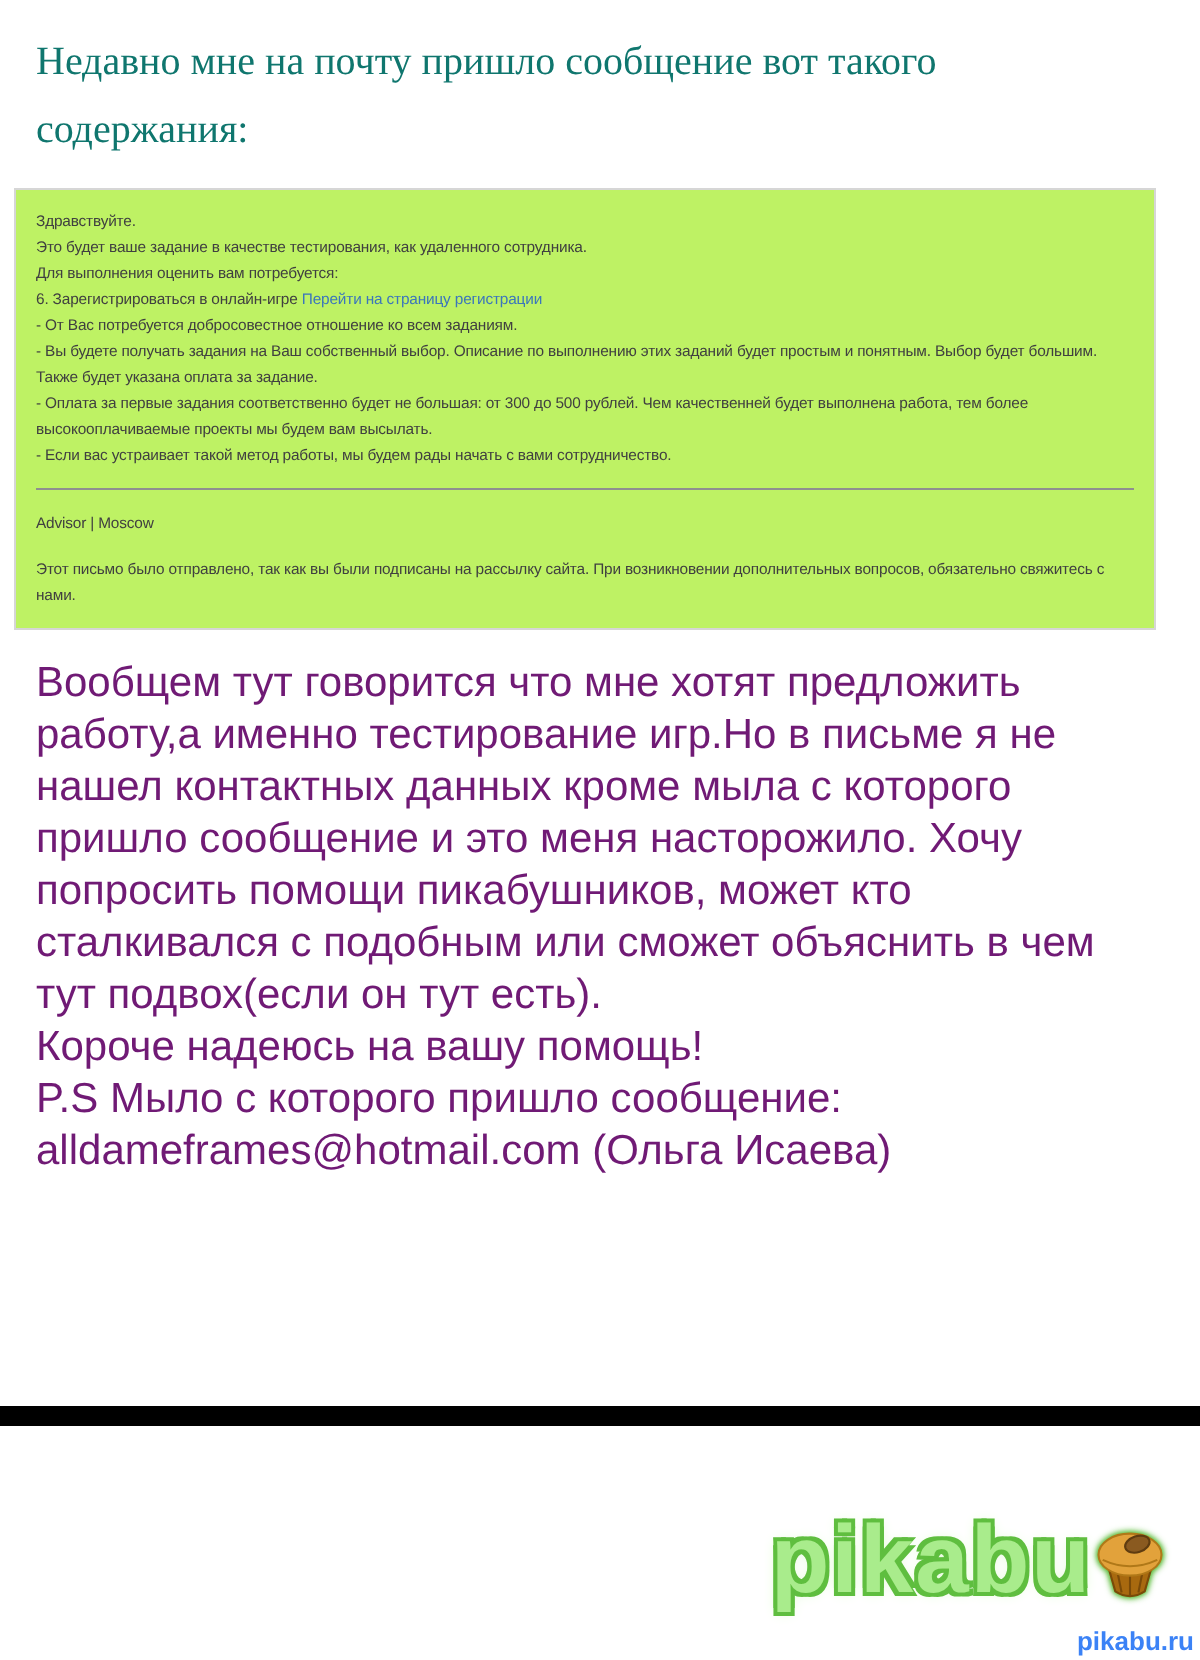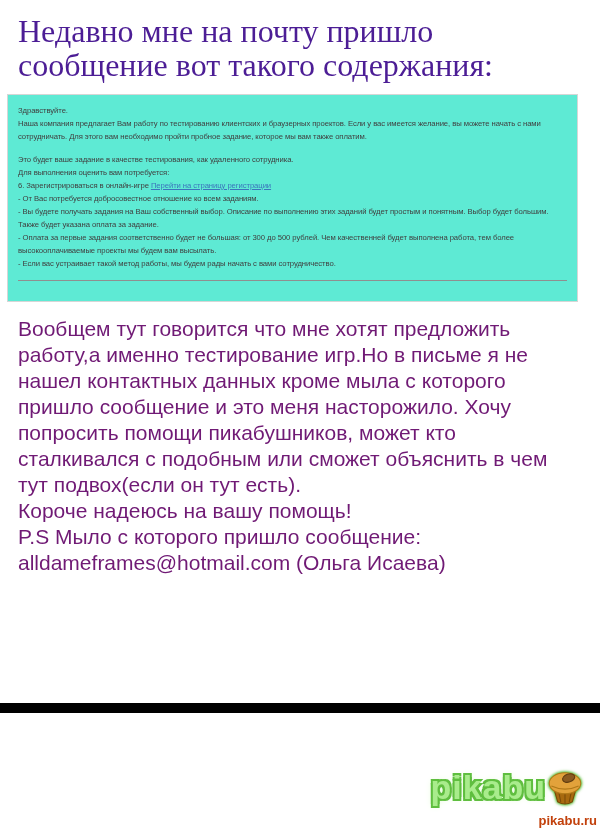--- a/index.html
+++ b/index.html
@@ -3,36 +3,36 @@
 <meta charset="utf-8">
 <style>
   html,body{margin:0;padding:0;background:#ffffff;}
   .page{
     position:relative;width:600px;height:830px;background:#ffffff;
     overflow:hidden;font-family:"Liberation Sans",sans-serif;color:#000;
   }
   
   .title{
     font-family:"Liberation Serif",serif;
-    font-size:32px;line-height:34px;color:#4c1d95;
+    font-size:20px;line-height:34px;color:#0f766e;
     margin:14px 30px 0 18px;max-width:552px;
   }
   
   .email{
     margin:12px 22px 0 7px;
     border:1px solid #d6d6d6;
-    background:#5eead4;
+    background:#bef264;
     padding:9px 10px 10px 10px;
     font-size:7.7px;line-height:13px;letter-spacing:-0.08px;
     color:#404040;
   }
   .email .para{margin:0 0 10px 0;white-space:pre-line;}
   .email .para.tight{margin:0;}
   .email .step-line{margin:0;}
-  .email .reg-link{color:#3b76bc;text-decoration:underline;cursor:pointer;}
+  .email .reg-link{color:#3b76bc;cursor:pointer;}
   .email .req-list{padding-left:33px;}
   .email .divider{border:none;border-top:1px solid #8f8f8f;margin:4px 0 10px 0;height:0;}
   
   .commentary{
     margin:14px 40px 0 18px;max-width:537px;
     font-size:21px;line-height:26px;color:#701a75;
   }
   .commentary .c-line{white-space:pre-line;}
   
   .bottom{position:absolute;left:0;bottom:0;width:600px;height:127px;}
@@ -40,59 +40,60 @@
   .footer{position:relative;height:117px;background:#ffffff;}
   .credits{
     position:absolute;left:28px;top:5px;
     font-size:26px;line-height:37px;color:#000;white-space:pre-line;
   }
   .logo{
     position:absolute;right:14px;bottom:22px;
     display:flex;align-items:center;
   }
   .logo-text{
-    font-size:34px;font-weight:bold;letter-spacing:1px;color:#a9ec8c;
+    font-size:48px;font-weight:bold;letter-spacing:1px;color:#a9ec8c;
     text-shadow:-2px -2px 0 #5fbe3f,2px -2px 0 #5fbe3f,-2px 2px 0 #5fbe3f,2px 2px 0 #5fbe3f,0 0 7px #d8f8c6;
     margin-left:18px;
   }
   .muffin{
     width:42px;height:42px;margin-left:-2px;
     filter:drop-shadow(0 0 1.5px #5fbe3f) drop-shadow(0 0 1px #5fbe3f);
   }
   .watermark{
     position:absolute;right:3px;bottom:2px;
-    font-size:13px;font-weight:bold;color:#c2410c;
+    font-size:13px;font-weight:bold;color:#3b82f6;
     text-shadow:0 0 2px rgba(255,255,255,0.9);
   }
 </style>
 </head>
 <body>
 
 <div class="page">
 
   <div class="title">Недавно мне на почту пришло сообщение вот такого содержания:</div>
 
   <div class="email">
     <div class="para tight">Здравствуйте.</div>
-    <div class="para">Наша компания предлагает Вам работу по тестированию клиентских и браузерных проектов. Если у вас имеется желание, вы можете начать с нами сотрудничать. Для этого вам необходимо пройти пробное задание, которое мы вам также оплатим.</div>
 
     <div class="para tight">Это будет ваше задание в качестве тестирования, как удаленного сотрудника.
 Для выполнения оценить вам потребуется:</div>
     <div class="step-line">
       <span>6. Зарегистрироваться в онлайн-игре </span><a class="reg-link">Перейти на страницу регистрации</a>
     </div>
 
 
 
     <div class="para">- От Вас потребуется добросовестное отношение ко всем заданиям.
 - Вы будете получать задания на Ваш собственный выбор. Описание по выполнению этих заданий будет простым и понятным. Выбор будет большим. Также будет указана оплата за задание.
 - Оплата за первые задания соответственно будет не большая: от 300 до 500 рублей. Чем качественней будет выполнена работа, тем более высокооплачиваемые проекты мы будем вам высылать.
 - Если вас устраивает такой метод работы, мы будем рады начать с вами сотрудничество.</div>
 
     <div class="divider"></div>
+    <div class="para">Advisor | Moscow</div>
+    <div class="para tight">Этот письмо было отправлено, так как вы были подписаны на рассылку сайта. При возникновении дополнительных вопросов, обязательно свяжитесь с нами.</div>
   </div>
 
   <div class="commentary">
     <div class="c-line">Вообщем тут говорится что мне хотят предложить работу,а именно тестирование игр.Но в письме я не нашел контактных данных кроме мыла с которого пришло сообщение и это меня насторожило. Хочу попросить помощи пикабушников, может кто сталкивался с подобным или сможет объяснить в чем тут подвох(если он тут есть).</div>
     <div class="c-line">Короче надеюсь на вашу помощь!</div>
     <div class="c-line">P.S Мыло с которого пришло сообщение:</div>
     <div class="c-line">alldameframes@hotmail.com (Ольга Исаева)</div>
   </div>
 
   <div class="bottom">

